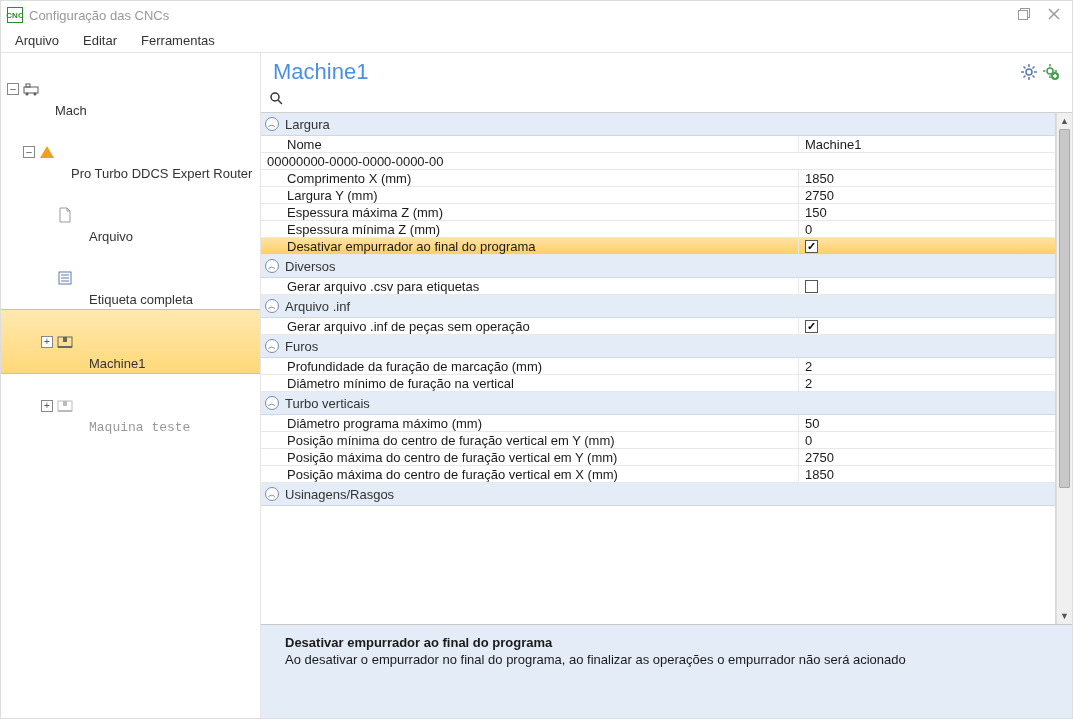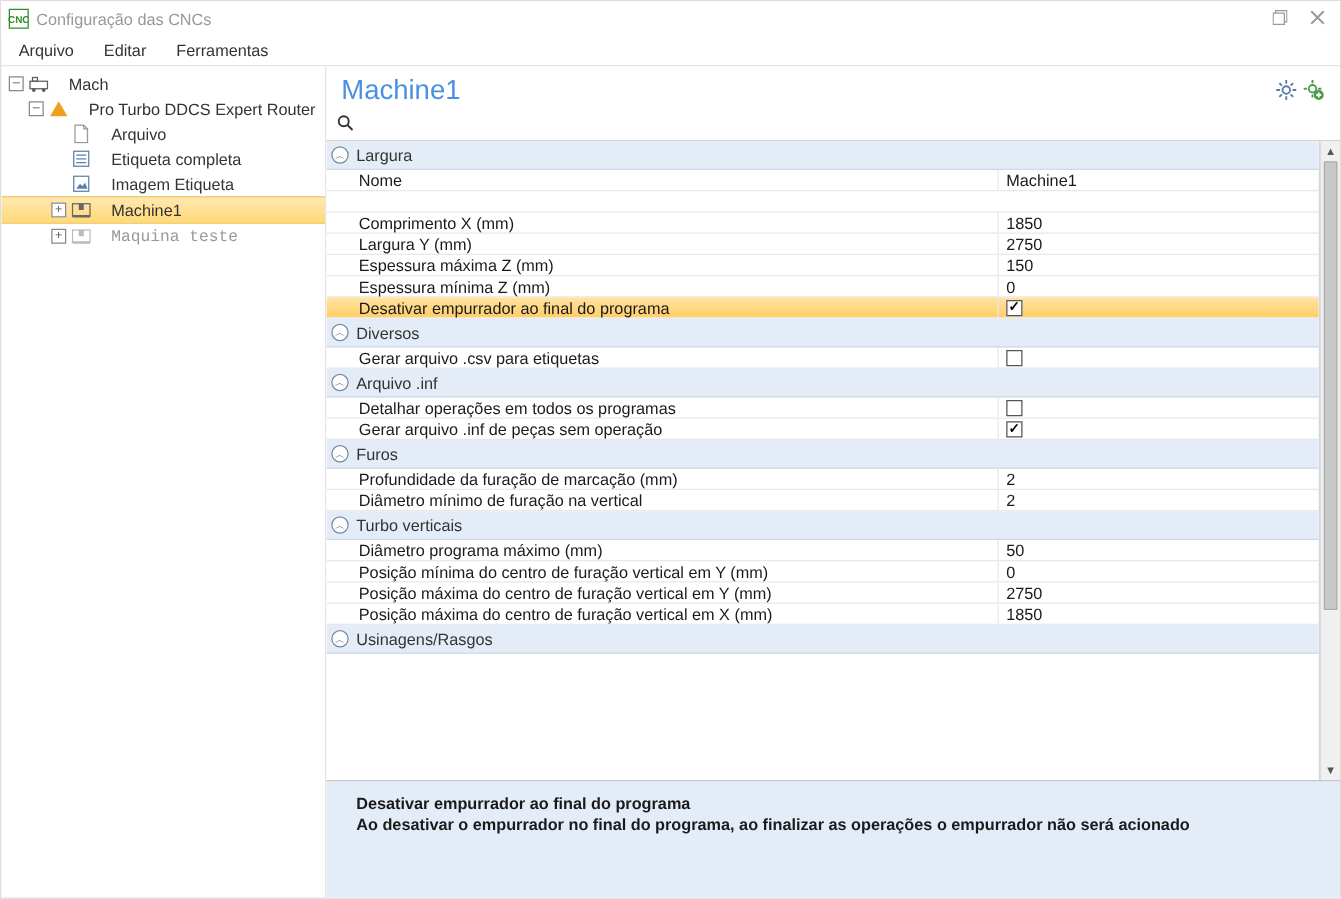--- a/index.html
+++ b/index.html
@@ -72,21 +72,21 @@
     .expander {
       width:12px; height:12px;
       border:1px solid #888;
       display:flex; align-items:center; justify-content:center;
       font-size:10px; line-height:10px;
       margin-right:4px;
       color:#555;
       background:#fff;
     }
     .spacer { display:inline-block; }
-    .tree-label { padding-left:16px; }
+    .tree-label { padding-left:16px;margin-top:44px; }
     .tree-label.dim { color:#999;font-family:Liberation Mono, monospace; }
 
     .tree-scroll {
       height:18px; overflow-x:scroll; overflow-y:hidden;
     }
     .tree-scroll-inner { width: 460px; height:1px; }
 
     
     .ico { width:16px; height:16px; display:inline-flex; align-items:center; justify-content:center; }
     .ico-machine { color:#5c5c5c; }
@@ -192,21 +192,21 @@
     }
 
     
     .desc-panel {
       border-top:1px solid #c8c8c8;
       background:#e4edf7;
       padding:10px 24px 10px 24px;
       height:96px;
     }
     .desc-title { font-weight:bold; margin-bottom:2px; color:#1a1a1a;}
-    .desc-body { color:#1a1a1a;font-weight:bold; }
+    .desc-body { color:#1a1a1a; }
   </style>
 </head>
 <body>
 
 <div class="titlebar">
   <div class="titlebar-left">
     <span class="app-logo">CNC</span>
     <span>Configuração das CNCs</span>
   </div>
   <div class="titlebar-right">
@@ -278,30 +278,20 @@
           <svg viewBox="0 0 16 16" width="16" height="16">
               <rect x="2" y="2" width="12" height="12" fill="#fff" stroke="#5c7fa8"></rect>
               <line x1="4" y1="5" x2="12" y2="5" stroke="#5c7fa8"></line>
               <line x1="4" y1="8" x2="12" y2="8" stroke="#5c7fa8"></line>
               <line x1="4" y1="11" x2="12" y2="11" stroke="#5c7fa8"></line>
             </svg>
         </span>
         <span class="tree-label">Etiqueta completa</span>
       </div>
 
-      <div class="treerow">
-        <span class="spacer" style="width:52px"></span>
-        <span class="ico ico-image">
-          <svg viewBox="0 0 16 16" width="16" height="16">
-              <rect x="2" y="2" width="12" height="12" fill="#fff" stroke="#5c7fa8"></rect>
-              <polygon points="4,12 7,8 9,10 11,7 13,12" fill="#5c7fa8"></polygon>
-            </svg>
-        </span>
-        <span class="tree-label">Imagem Etiqueta</span>
-      </div>
 
       <div class="treerow selected">
         <span class="spacer" style="width:36px"></span>
         <span class="expander">+</span>
         <span class="ico ico-machine">
           <svg viewBox="0 0 16 16" width="16" height="16">
               <rect x="1" y="3" width="14" height="10" fill="none" stroke="#666"></rect>
               <rect x="6" y="3" width="4" height="5" fill="#666"></rect>
               <line x1="1" y1="13" x2="15" y2="13" stroke="#666" stroke-width="2"></line>
             </svg>
@@ -376,20 +366,21 @@
 
         <div class="pg-cat">
           <span class="chev">︿</span>
           <span>Largura</span>
         </div>
         <div class="pg-row">
           <div class="pg-cell-l">Nome</div>
           <div class="pg-cell-r">Machine1</div>
         </div>
         <div class="pg-row">
+          <div class="pg-cell-r">00000000-0000-0000-0000-00</div>
         </div>
         <div class="pg-row">
           <div class="pg-cell-l">Comprimento X (mm)</div>
           <div class="pg-cell-r">1850</div>
         </div>
         <div class="pg-row">
           <div class="pg-cell-l">Largura Y (mm)</div>
           <div class="pg-cell-r">2750</div>
         </div>
         <div class="pg-row">
@@ -414,26 +405,20 @@
         <div class="pg-row">
           <div class="pg-cell-l">Gerar arquivo .csv para etiquetas</div>
           <div class="pg-cell-r">
               <span class="chk"></span>
             </div>
         </div>
 
         <div class="pg-cat">
           <span class="chev">︿</span>
           <span>Arquivo .inf</span>
-        </div>
-        <div class="pg-row">
-          <div class="pg-cell-l">Detalhar operações em todos os programas</div>
-          <div class="pg-cell-r">
-              <span class="chk"></span>
-            </div>
         </div>
         <div class="pg-row">
           <div class="pg-cell-l">Gerar arquivo .inf de peças sem operação</div>
           <div class="pg-cell-r">
               <span class="chk checked"></span>
             </div>
         </div>
 
         <div class="pg-cat">
           <span class="chev">︿</span>

